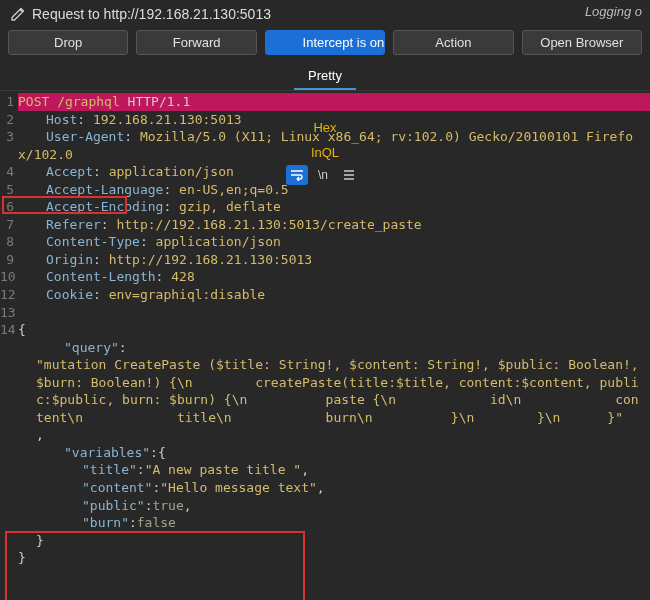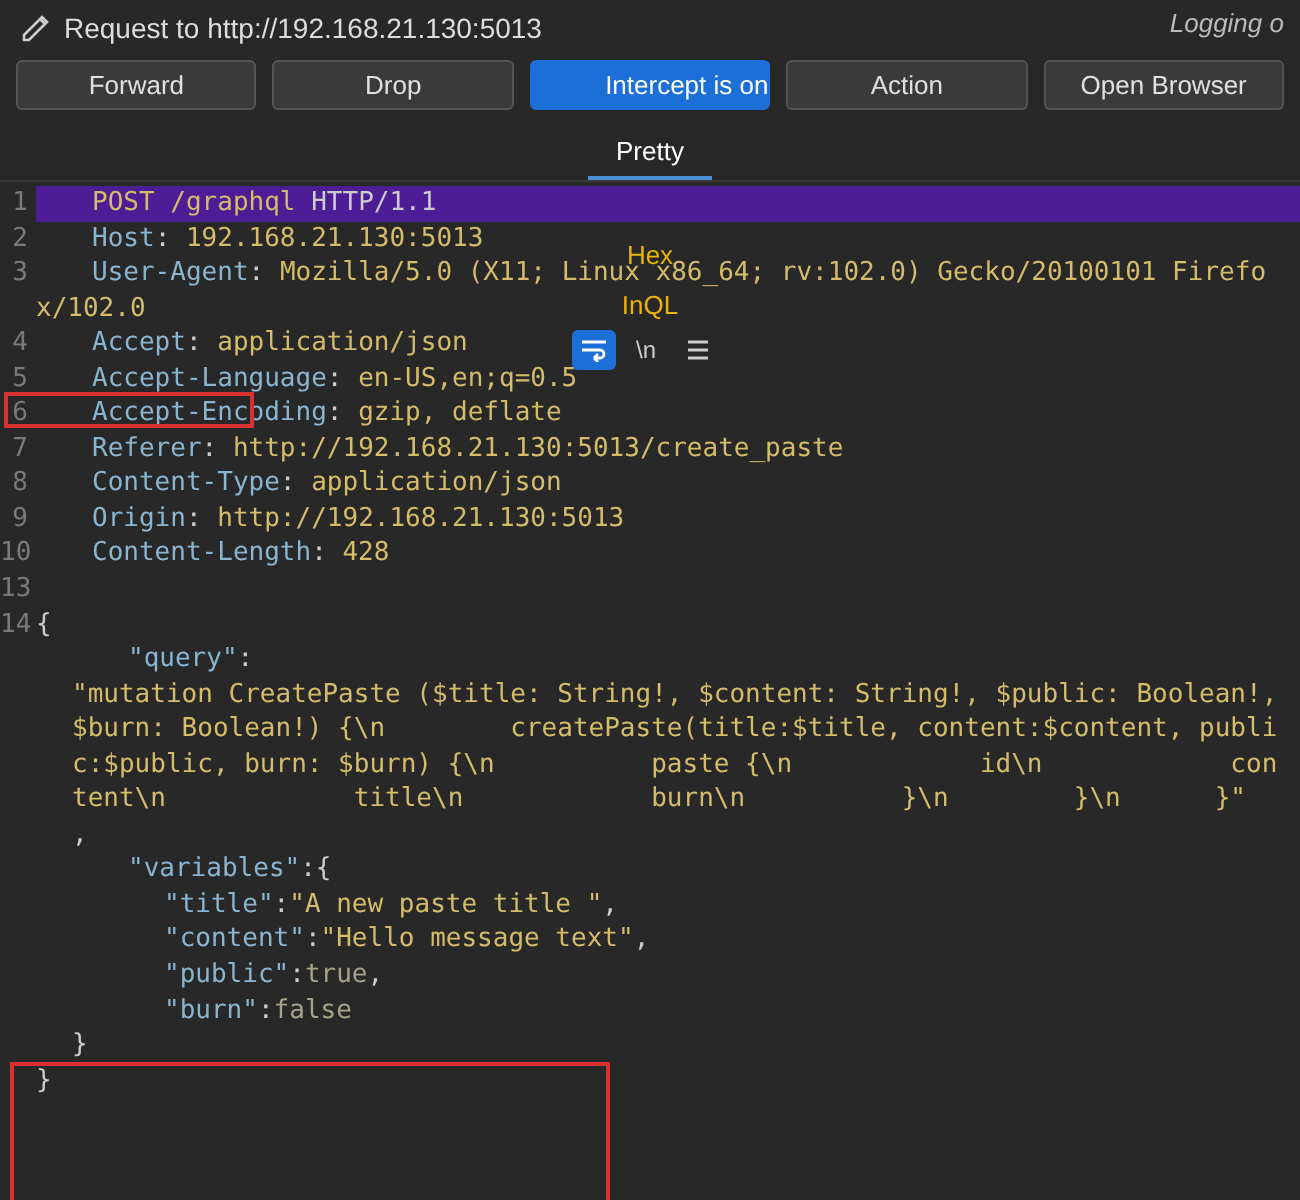--- a/index.html
+++ b/index.html
@@ -106,21 +106,21 @@
       flex-shrink: 0;
       user-select: none;
     }
     .code {
       white-space: pre-wrap;
       word-break: break-all;
       flex: 1;
       color: #cccccc;
       padding-right: 6px;
     }
-    .line1 .code { background: #4c1d95; padding-left: 28px; }
+    .line1 .code { background: #be185d; }
     .hl-method { color: #d4bc6a; }
     .hl-key { color: #8ab5d1; margin-left: 28px; }
     .hl-val { color: #d4bc6a; }
     .hl-str { color: #d4bc6a; }
     .hl-brace { color: #cccccc; }
     .hl-kw { color: #a6a28a; }
     .red-box-1 {
       position: absolute;
       border: 2px solid #d93030;
       left: 2px;
@@ -149,22 +149,22 @@
 <div class="title-bar">
   <span class="pencil-icon">
     <svg width="16" height="16" viewBox="0 0 16 16">
         <path d="M2 11.5 L10 3.5 L12.5 6 L4.5 14 L2 14 Z M11 2.5 L13.5 5 L12.5 6 L10 3.5 Z" fill="none" stroke="#ccc" stroke-width="1.3"></path>
       </svg>
   </span>
   <span class="title-text">Request to http://192.168.21.130:5013</span>
 </div>
 
 <div class="button-row">
+  <div class="btn">Drop</div>
   <div class="btn">Forward</div>
-  <div class="btn">Drop</div>
   <div class="btn active">Intercept is on</div>
   <div class="btn">Action</div>
   <div class="btn">Open Browser</div>
 </div>
 
 <div class="tab-row">
   <div class="tab active">Pretty</div>
   <div class="tab">Raw</div>
   <div class="tab">Hex</div>
   <div class="tab">InQL</div>
@@ -232,20 +232,24 @@
       <div class="gutter">9</div>
       <div class="code"><span class="hl-key">Origin</span>: <span class="hl-val">http://192.168.21.130:5013</span></div>
     </div>
 
   <div class="code-line">
       <div class="gutter">10</div>
       <div class="code"><span class="hl-key">Content-Length</span>: <span class="hl-val">428</span></div>
     </div>
 
 
+  <div class="code-line">
+      <div class="gutter">12</div>
+      <div class="code"><span class="hl-key">Cookie</span>: <span class="hl-val">env=graphiql:disable</span></div>
+    </div>
 
   <div class="code-line">
       <div class="gutter">13</div>
       <div class="code"></div>
     </div>
 
   <div class="code-line">
       <div class="gutter">14</div>
       <div class="code"><span class="hl-brace">{</span></div>
     </div>

